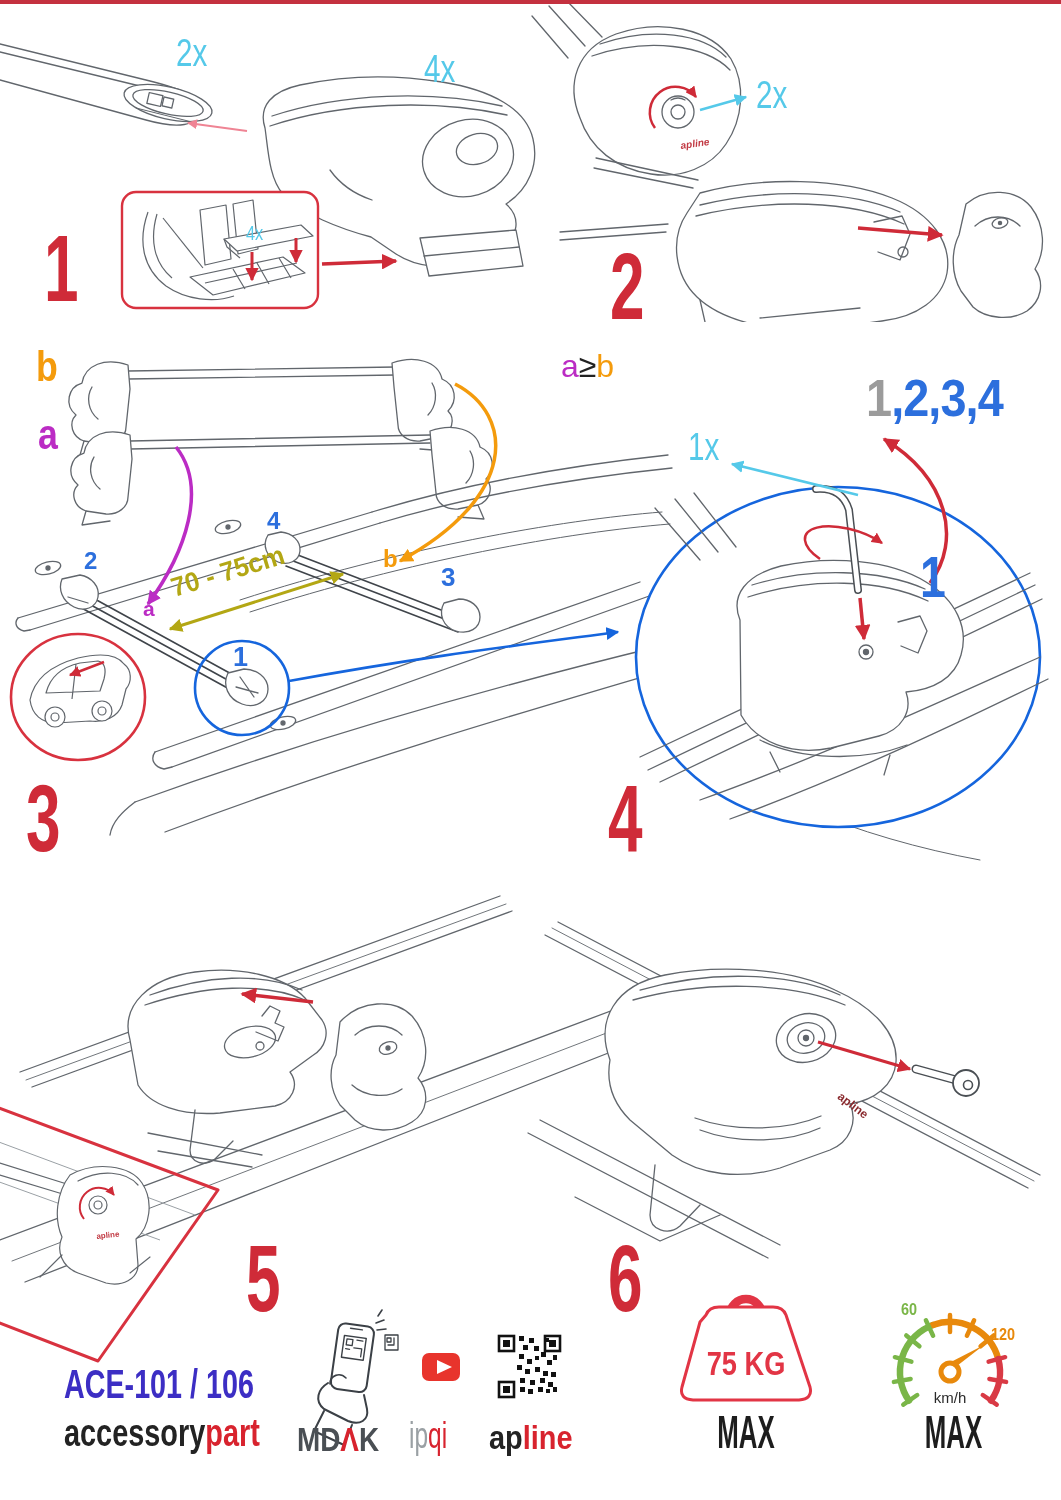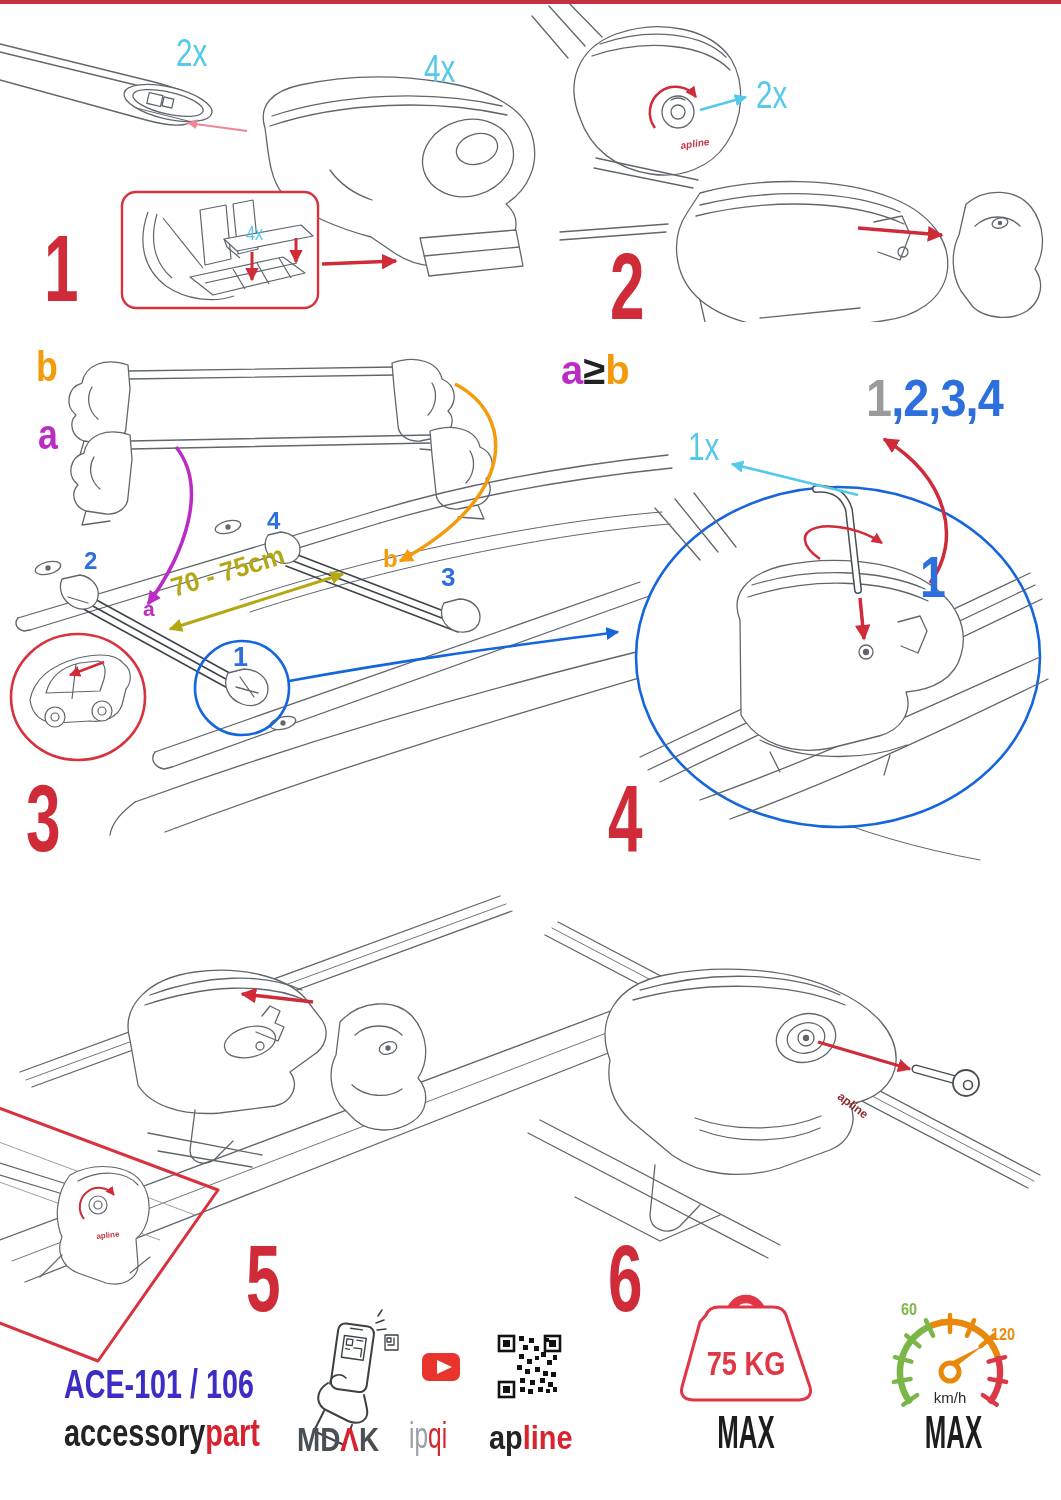--- a/index.html
+++ b/index.html
@@ -353,21 +353,21 @@
   <div class="lbl" style="left:36px;top:346px;font-size:42px;font-weight:bold;color:#f49b0c;transform:scaleX(0.85)">b</div>
   <div class="lbl" style="left:38px;top:414px;font-size:42px;font-weight:bold;color:#bb2cc4;transform:scaleX(0.85)">a</div>
   <div class="lbl" style="left:84px;top:549px;font-size:24px;font-weight:bold;color:#2c6fdd">2</div>
   <div class="lbl" style="left:267px;top:509px;font-size:24px;font-weight:bold;color:#2c6fdd">4</div>
   <div class="lbl" style="left:383px;top:547px;font-size:24px;font-weight:bold;color:#f49b0c">b</div>
   <div class="lbl" style="left:441px;top:564px;font-size:26px;font-weight:bold;color:#2c6fdd">3</div>
   <div class="lbl" style="left:143px;top:598px;font-size:21px;font-weight:bold;color:#bb2cc4">a</div>
   <div class="lbl" style="left:168px;top:576px;font-size:27px;font-weight:bold;color:#b3a714;transform:rotate(-17deg) scaleX(0.95)">70 - 75cm</div>
   <div class="lbl" style="left:233px;top:644px;font-size:27px;font-weight:bold;color:#2c6fdd">1</div>
 
-  <div class="lbl" style="left:561px;top:350px;font-size:40px;font-weight:bold">
+  <div class="lbl" style="left:561px;top:350px;font-size:32px;font-weight:normal">
     <span style="color:#bb2cc4">a</span><span style="color:#222">≥</span><span style="color:#f49b0c">b</span>
   </div>
   <div class="lbl" style="left:866px;top:372px;font-size:52px;font-weight:bold;letter-spacing:-1px;transform:scaleX(0.9)">
     <span style="color:#9b9b9b">1</span><span style="color:#2c6fdd">,2,3,4</span>
   </div>
   <div class="lbl" style="left:920px;top:548px;font-size:58px;font-weight:bold;color:#2c6fdd;transform:scaleX(0.8)">1</div>
 
   <div class="lbl" style="left:64px;top:1364px;font-size:41px;font-weight:bold;color:#3c2ec4;transform:scaleX(0.7)">ACE-101 / 106</div>
   <div class="lbl" style="left:64px;top:1414px;font-size:38px;font-weight:bold;transform:scaleX(0.76)">
     <span style="color:#232323">accessory</span><span style="color:#d8232e">part</span>

